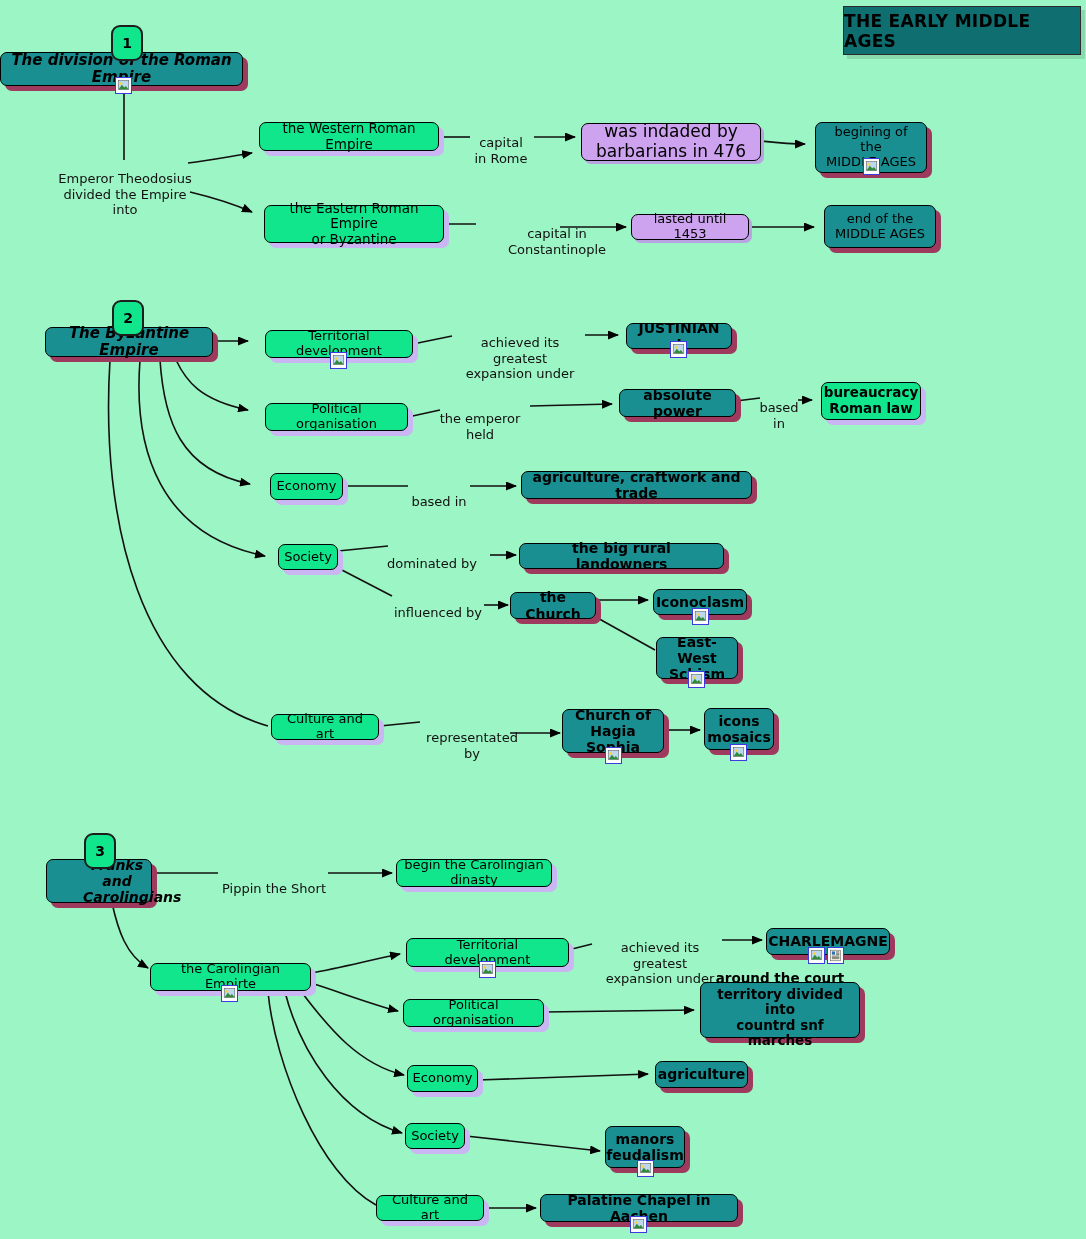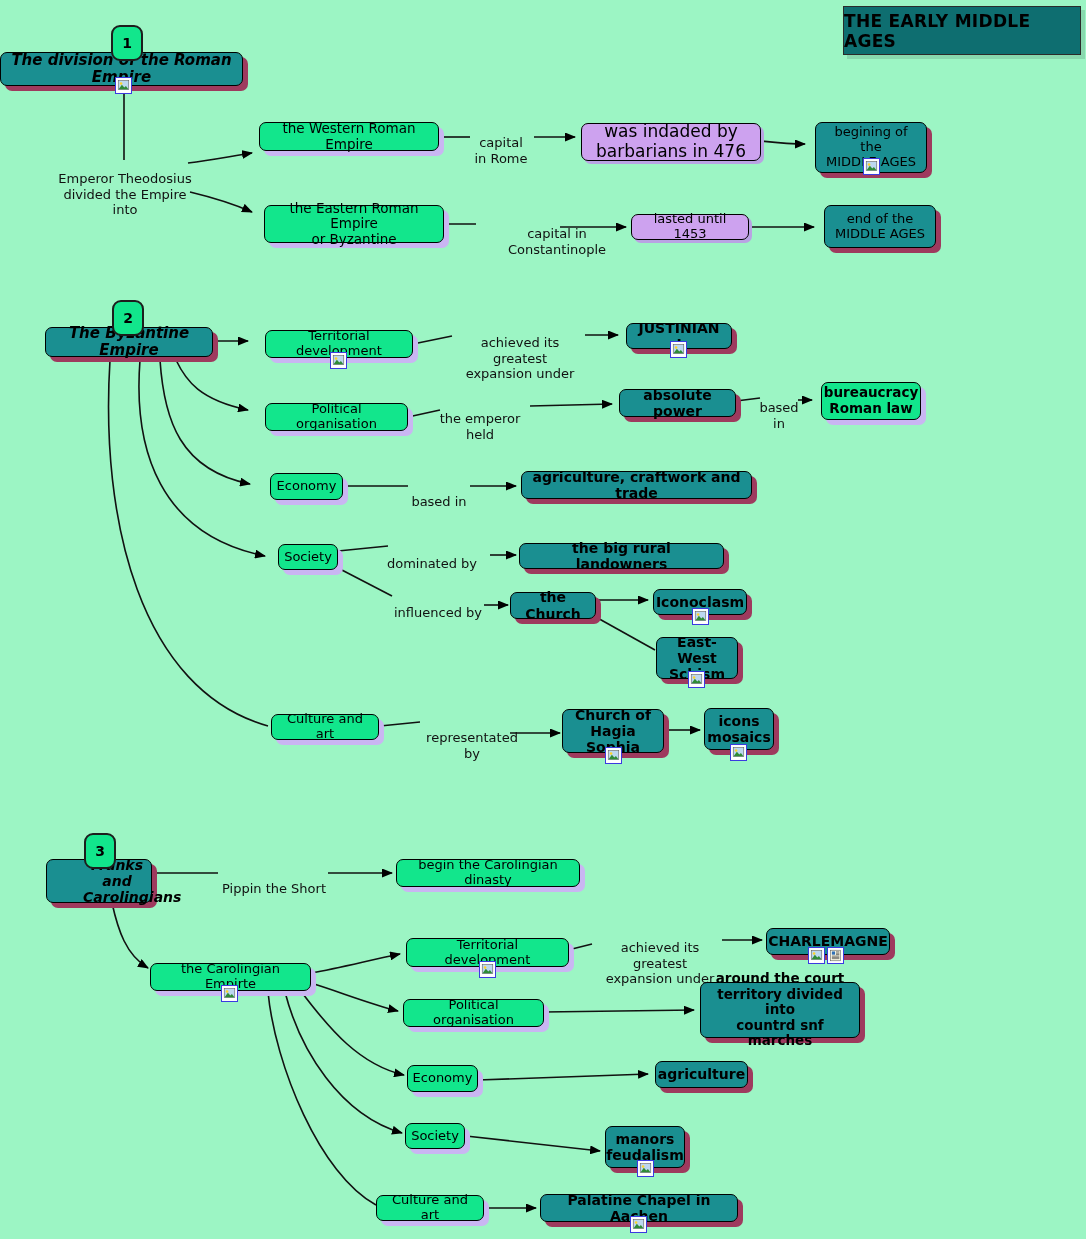--- a/index.html
+++ b/index.html
@@ -412,21 +412,21 @@
 
   <div class="node teal italic" style="left:46px;top:859px;width:106px;height:44px;font-size:14px;padding-left:36px;">
     <span class="lbl" style="white-space:pre-line;">Franks and
 Carolingians</span>
   </div>
 
   <div class="elabel" style="left:218px;top:866px;width:112px;">
     <span>Pippin the Short</span>
   </div>
 
-  <div class="node green" style="left:396px;top:859px;width:184px;height:28px;font-size:13px;">
+  <div class="node green" style="left:396px;top:859px;width:156px;height:28px;font-size:13px;">
     <span class="lbl">begin the Carolingian dinasty</span>
   </div>
 
   <div class="node green" style="left:150px;top:963px;width:161px;height:28px;font-size:13px;">
     <span class="lbl">the Carolingian Empirte</span>
   </div>
   <div class="icons" style="left:221px;top:985px;">
     <span class="ic">
       <svg viewBox="0 0 16 16">
           <rect x="0" y="0" width="16" height="16" fill="#fff"></rect>

